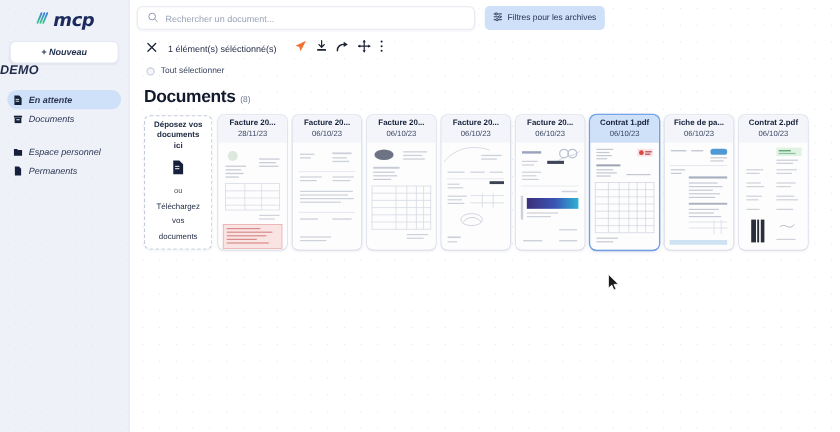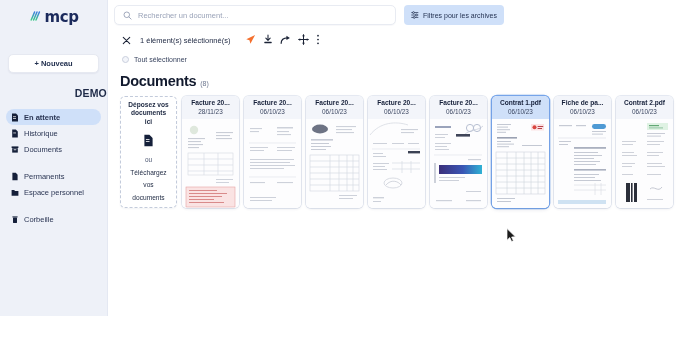--- a/index.html
+++ b/index.html
@@ -13,60 +13,60 @@
     position: relative;
     width: 700px; height: 360px;
     display: flex;
     background:
       radial-gradient(circle, #e2e0ef 0.6px, transparent 0.7px) 0 0 / 14px 14px,
       #ffffff;
   }
 
   
   .sidebar {
-    width: 108px; height: 316px;
+    width: 108px; height: 360px;
     flex: 0 0 108px;
     background:
       radial-gradient(circle, #dfe2ef 0.6px, transparent 0.7px) 0 0 / 14px 14px,
       #eef1f8;
     border-right: 1px solid #e4e8f2;
     position: relative;
     z-index: 3;
+    font-style: italic;
   }
   .logo-wrap {
     height: 30px;
     display: flex; align-items: center; justify-content: center;
     gap: 3px;
     padding-top: 4px;
   }
   .logo-slashes { display: block; }
   .logo-text {
     font-size: 15px;
     font-weight: 700;
     color: #1b2a5c;
     letter-spacing: -0.4px;
     line-height: 1;
     font-family: "DejaVu Sans", sans-serif;
   }
   .new-btn {
-    margin: 24px 8px 0 8px;
+    margin: 4px 8px 0 8px;
     height: 19px;
     background: #ffffff;
     border: 1px solid #e6e9f1;
     border-radius: 5px;
     display: flex; align-items: center; justify-content: center;
     font-size: 7.5px;
     font-weight: 700;
     color: #22304f;
     cursor: pointer;
     box-shadow: 0 1px 1.5px rgba(30,40,80,0.06);
   }
   .demo-label {
-    margin-top: 14px;
-    text-align: right;
+    text-align: left;
     font-size: 10.5px;
     font-weight: 600;
     color: #1e2a47;
     letter-spacing: 0.2px;
   }
   .nav-group { margin-top: 10px; }
   .nav-group.gap { margin-top: 11px; }
   .nav-item {
     display: flex; align-items: center;
     gap: 5px;
@@ -287,68 +287,48 @@
               <path d="M1 0.6h4l2 2v5.8H1z" fill="#15203a"></path>
               <rect x="2" y="3.4" width="3" height="0.7" fill="#fff"></rect>
               <rect x="2" y="5" width="3" height="0.7" fill="#fff"></rect>
             </svg>
         </span>
         <span>En attente</span>
       </div>
       <div class="nav-item">
         <span class="nav-ico">
           <svg width="8" height="9" viewBox="0 0 8 9">
-              <path d="M1.2 0.6h3.6l2 2v5.8H1.2z" fill="#15203a"></path>
-              <rect x="2.2" y="3.6" width="2.8" height="0.7" fill="#fff"></rect>
-            </svg>
-        </span>
-        <span>Historique</span>
-      </div>
-      <div class="nav-item">
-        <span class="nav-ico">
-          <svg width="8" height="9" viewBox="0 0 8 9">
               <rect x="0.6" y="1.4" width="6.8" height="1.6" fill="#15203a"></rect>
               <rect x="1.2" y="3.2" width="5.6" height="4.4" fill="#15203a"></rect>
               <rect x="2.7" y="4.4" width="2.6" height="0.8" fill="#fff"></rect>
             </svg>
         </span>
         <span>Documents</span>
       </div>
     </div>
 
     <div class="nav-group gap">
+      <div class="nav-item">
+        <span class="nav-ico">
+          <svg width="8" height="9" viewBox="0 0 8 9">
+              <path d="M0.6 2.1h2.6l0.8 1h3.4v4.6H0.6z" fill="#15203a"></path>
+            </svg>
+        </span>
+        <span>Espace personnel</span>
+      </div>
       <div class="nav-item">
         <span class="nav-ico">
           <svg width="8" height="9" viewBox="0 0 8 9">
               <path d="M1.4 0.8h3.4l1.8 1.9v5.5H1.4z" fill="#15203a"></path>
             </svg>
         </span>
         <span>Permanents</span>
       </div>
-      <div class="nav-item">
-        <span class="nav-ico">
-          <svg width="8" height="9" viewBox="0 0 8 9">
-              <path d="M0.6 2.1h2.6l0.8 1h3.4v4.6H0.6z" fill="#15203a"></path>
-            </svg>
-        </span>
-        <span>Espace personnel</span>
-      </div>
     </div>
 
-    <div class="nav-group gap">
-      <div class="nav-item">
-        <span class="nav-ico">
-          <svg width="8" height="9" viewBox="0 0 8 9">
-              <rect x="1.4" y="1.4" width="5.2" height="1" fill="#15203a"></rect>
-              <rect x="2" y="2.6" width="4" height="5.4" rx="0.4" fill="#15203a"></rect>
-            </svg>
-        </span>
-        <span>Corbeille</span>
-      </div>
-    </div>
   </aside>
 
   <section class="main">
 
     <div class="topbar">
       <div class="search-box">
         <span>
           <svg width="9" height="9" viewBox="0 0 10 10">
               <circle cx="4.2" cy="4.2" r="3.1" fill="none" stroke="#8c96ad" stroke-width="0.9"></circle>
               <path d="M6.6 6.6 L9 9" stroke="#8c96ad" stroke-width="0.9" stroke-linecap="round"></path>

